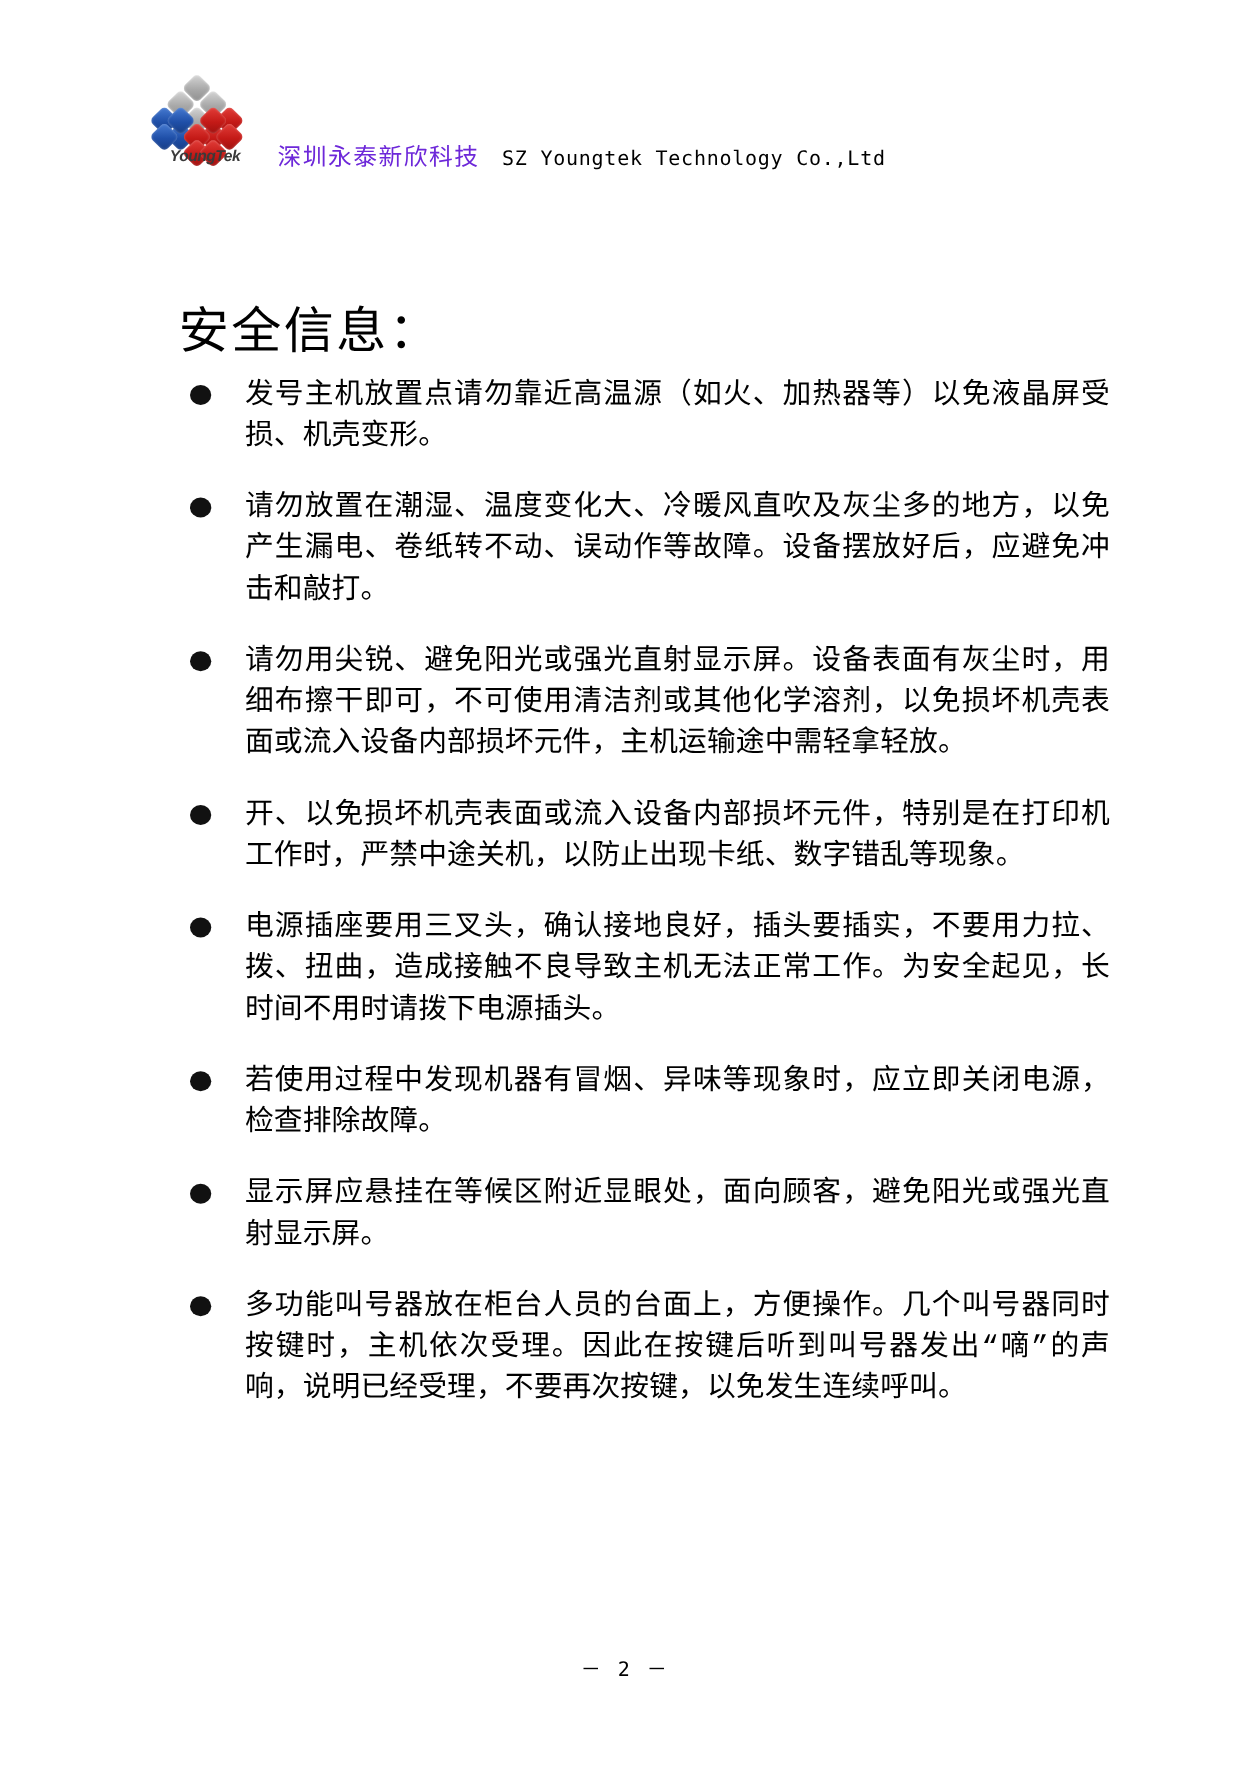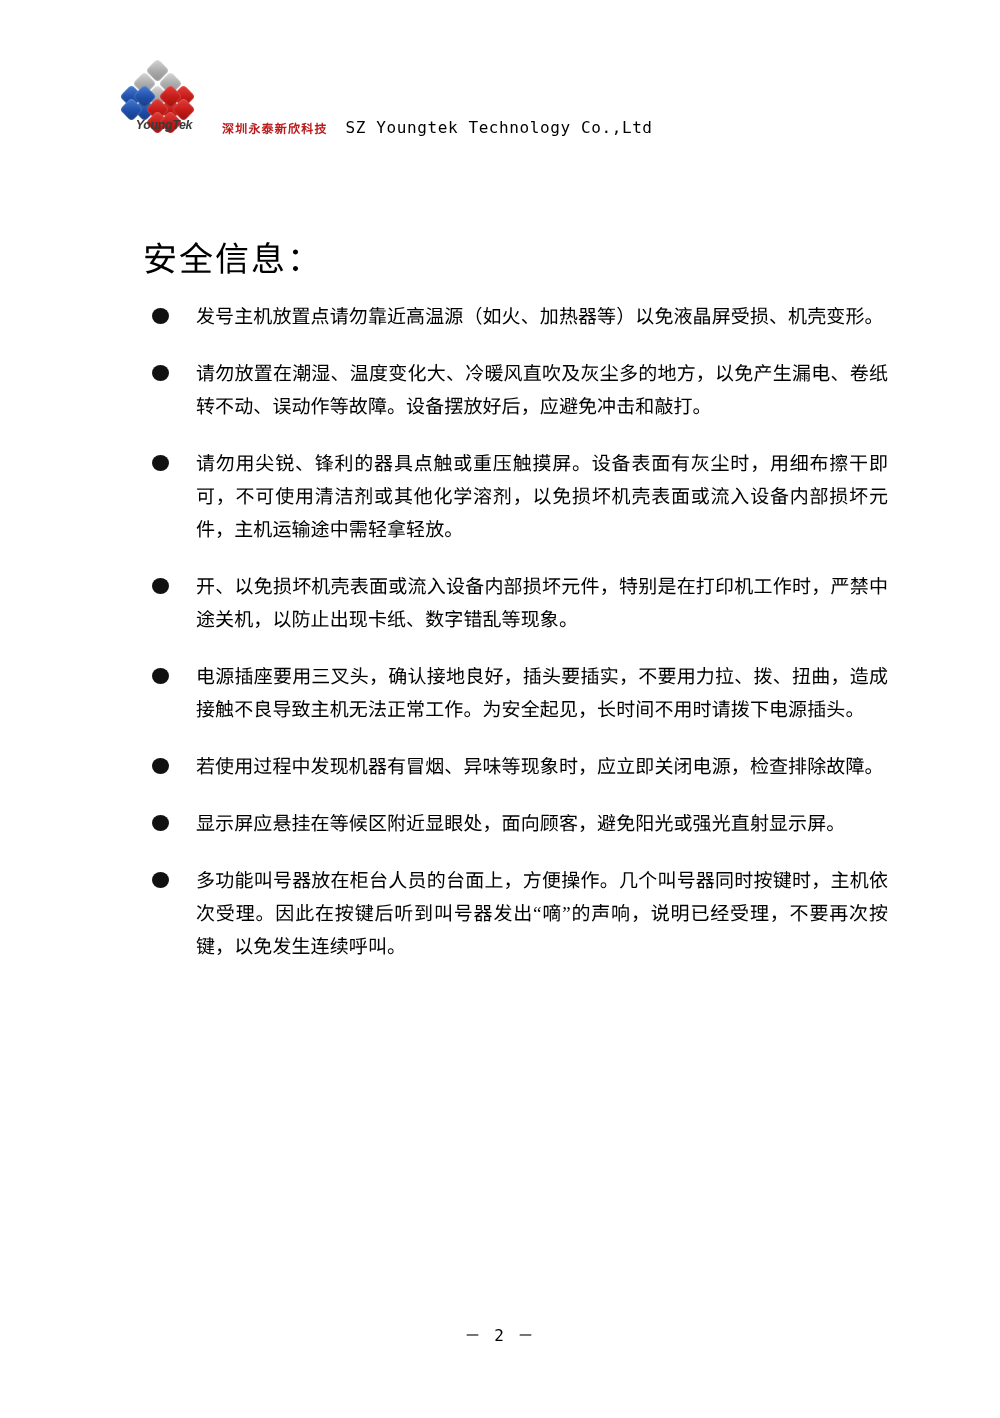--- a/index.html
+++ b/index.html
@@ -82,41 +82,40 @@
 
   .header-text {
     flex: 1 1 auto;
     padding-left: 20px;
     padding-bottom: 7px;
     white-space: nowrap;
   }
 
   .header-cn {
     font-family: "DejaVu Sans", "Liberation Sans", sans-serif;
-    font-size: 12px;
+    font-size: 19px;
     letter-spacing: 1.2px;
-    color: #b91c1c;
-    font-weight: bold;
+    color: #6d28d9;
   }
 
   .header-en {
     font-family: "DejaVu Sans Mono", "Liberation Mono", monospace;
     font-size: 16px;
     letter-spacing: 0.6px;
     color: #000;
     padding-left: 18px;
   }
 
   
   .section-title {
     position: absolute;
     left: 143px;
     top: 232px;
     font-family: "DejaVu Sans", "Liberation Sans", sans-serif;
-    font-size: 34px;
+    font-size: 40px;
     font-weight: normal;
     letter-spacing: 2px;
     color: #000;
   }
 
   
   .bullet-list {
     position: absolute;
     left: 152px;
     top: 300px;
@@ -133,22 +132,22 @@
     position: absolute;
     left: 0;
     top: 8px;
     width: 17px;
     height: 16px;
     border-radius: 50%;
     background: #111111;
   }
 
   .bullet-text {
-    font-family: Liberation Serif, serif;
-    font-size: 19px;
+    font-family: Liberation Mono, monospace;
+    font-size: 23px;
     line-height: 33px;
     color: #000;
     text-align: justify;
     text-justify: inter-character;
     letter-spacing: 0.1px;
   }
 
   
   .page-footer {
     position: absolute;
@@ -208,21 +207,21 @@
       <div class="bullet-text">发号主机放置点请勿靠近高温源（如火、加热器等）以免液晶屏受损、机壳变形。</div>
     </div>
 
     <div class="bullet-item">
       <span class="bullet-dot"></span>
       <div class="bullet-text">请勿放置在潮湿、温度变化大、冷暖风直吹及灰尘多的地方，以免产生漏电、卷纸转不动、误动作等故障。设备摆放好后，应避免冲击和敲打。</div>
     </div>
 
     <div class="bullet-item">
       <span class="bullet-dot"></span>
-      <div class="bullet-text">请勿用尖锐、锋利的器具点触或重压触摸屏。设备表面有灰尘时，用细布擦干即可，不可使用清洁剂或其他化学溶剂，以免损坏机壳表面或流入设备内部损坏元件，主机运输途中需轻拿轻放。</div>
+      <div class="bullet-text">请勿用尖锐、避免阳光或强光直射显示屏。设备表面有灰尘时，用细布擦干即可，不可使用清洁剂或其他化学溶剂，以免损坏机壳表面或流入设备内部损坏元件，主机运输途中需轻拿轻放。</div>
     </div>
 
     <div class="bullet-item">
       <span class="bullet-dot"></span>
       <div class="bullet-text">开、以免损坏机壳表面或流入设备内部损坏元件，特别是在打印机工作时，严禁中途关机，以防止出现卡纸、数字错乱等现象。</div>
     </div>
 
     <div class="bullet-item">
       <span class="bullet-dot"></span>
       <div class="bullet-text">电源插座要用三叉头，确认接地良好，插头要插实，不要用力拉、拨、扭曲，造成接触不良导致主机无法正常工作。为安全起见，长时间不用时请拨下电源插头。</div>

